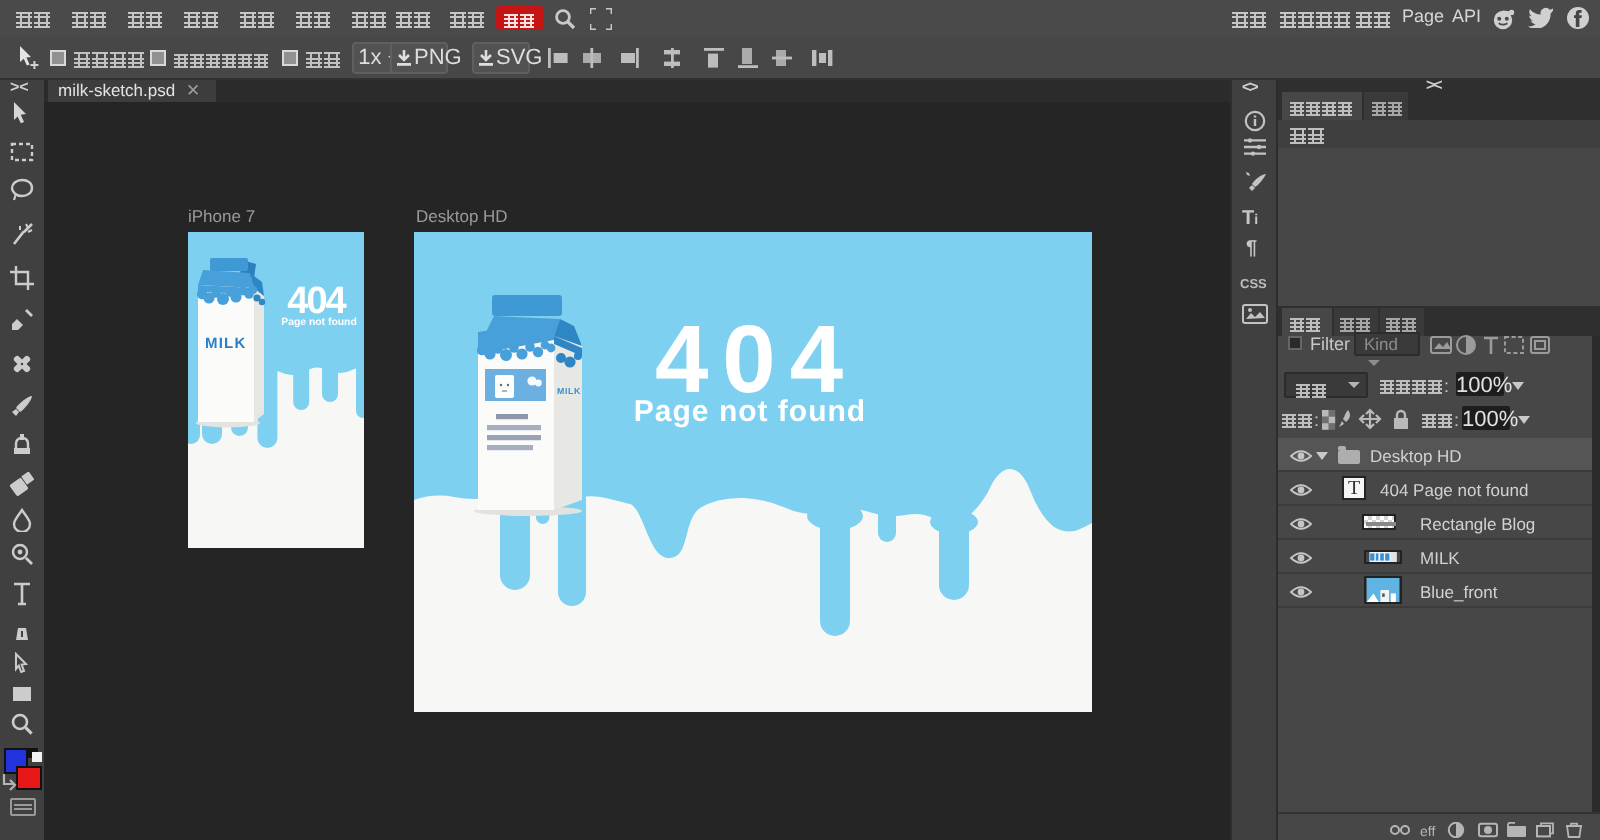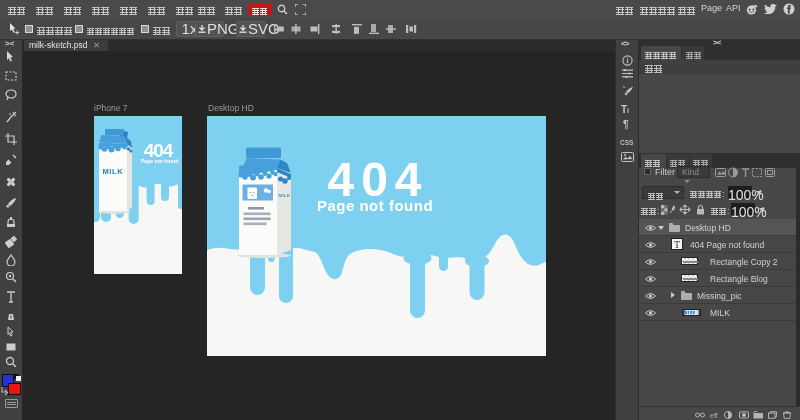--- a/index.html
+++ b/index.html
@@ -11,27 +11,27 @@
 background-position:0 0,0 2.5px,0 5px,0 7px,2px 0,5.5px 0;background-repeat:no-repeat;opacity:.88}
 .z7{width:7px;height:7px;background-size:7px 1px,7px 1px,7px 1px,7px 1px,1px 7px,1px 7px;background-position:0 0,0 2px,0 4px,0 6px,1.5px 0,4.5px 0}
 #menubar{left:0;top:0;width:800px;height:18px;background:#4a4a4a;color:#d6d6d6}
 .mi{position:absolute;top:4.5px;line-height:8px}
 #optbar{left:0;top:18px;width:800px;height:22px;background:#474747;border-bottom:1px solid #313131;color:#d2d2d2}
 #tabrow{left:22px;top:40px;width:593px;height:11px;background:#2b2b2b}
 #tab1{position:absolute;left:2px;top:0;width:84px;height:11px;background:#3d3d3d;color:#e3e3e3;font-size:8.5px;line-height:11px;padding-left:5px}
 #toolstrip{left:0;top:40px;width:22px;height:380px;background:#404040}
 #sidestrip{left:615px;top:40px;width:23px;height:380px;background:#404040;border-left:1px solid #2e2e2e}
 #rightpanel{left:638px;top:40px;width:162px;height:380px;background:#474747;border-left:1px solid #2c2c2c}
-.btn{position:absolute;background:#525252;border:1px solid #5f5f5f;border-radius:2px;color:#dedede;font-size:15px}
+.btn{position:absolute;background:#525252;border:1px solid #5f5f5f;border-radius:2px;color:#dedede;font-size:11px}
 .cb{position:absolute;width:8px;height:8px;background:#919191;border:1.5px solid #d9d9d9;top:7px}
 .lbl{position:absolute;top:7px;line-height:8px}
 svg{display:block}
 .dd{position:absolute;background:#3a3a3a;border:1px solid #2c2c2c;border-radius:1px;line-height:8px}
 .bl{line-height:8px}
-.vbox{position:absolute;background:#1d1d1d;color:#e0e0e0;font-size:14px;text-align:center;border-radius:1px}
+.vbox{position:absolute;background:#1d1d1d;color:#e0e0e0;font-size:11px;text-align:center;border-radius:1px}
 .tri-d{display:inline-block;width:0;height:0;border-left:3.5px solid transparent;border-right:3.5px solid transparent;border-top:4px solid #c9c9c9}
 .tri-r{display:inline-block;width:0;height:0;border-top:3.5px solid transparent;border-bottom:3.5px solid transparent;border-left:4px solid #c9c9c9}
 .lrow{position:relative;height:17px;border-bottom:1px solid #3b3b3b;color:#d8d8d8;font-size:9px}
 .eye{position:absolute;left:6px;top:5px}
 .fold{position:absolute;width:11px;height:7px;background:#aeaeae;border-radius:1px;top:6px}
 .fold:before{content:"";position:absolute;left:0;top:-2px;width:4px;height:2px;background:#aeaeae;border-radius:1px 1px 0 0}
 .lname{position:absolute;top:4px;white-space:nowrap;font-size:8.5px;color:#d2d2d2}
 .thumb{position:absolute;border:1px solid #222}
 .ck{background:repeating-conic-gradient(#d5d5d5 0 25%,#fff 0 50%) 0 0/4px 4px}
 </style></head><body>
@@ -403,57 +403,52 @@
         <span class="lname" style="left:51px">404 Page not found</span>
       </div>
 <div class="lrow">
 <svg class="eye" width="11" height="8" viewBox="0 0 11 8">
           <path d="M.5 4Q5.5 -.8 10.5 4Q5.5 8.8 .5 4Z" fill="none" stroke="#c5c5c5" stroke-width="1"></path>
           <circle cx="5.5" cy="4" r="1.7" fill="#c5c5c5"></circle>
         </svg>
 <span class="thumb ck" style="left:42px;top:4px;width:17px;height:8px">
           <i style="position:absolute;left:1px;top:3px;width:15px;height:2px;background:#888"></i>
         </span>
-        <span class="lname" style="left:71px">Rectangle Copy 2</span>
-      </div>
-<div class="lrow">
-<svg class="eye" width="11" height="8" viewBox="0 0 11 8">
-          <path d="M.5 4Q5.5 -.8 10.5 4Q5.5 8.8 .5 4Z" fill="none" stroke="#c5c5c5" stroke-width="1"></path>
-          <circle cx="5.5" cy="4" r="1.7" fill="#c5c5c5"></circle>
-        </svg>
-<span class="thumb ck" style="left:42px;top:4px;width:17px;height:8px">
-          <i style="position:absolute;left:1px;top:3px;width:15px;height:2px;background:#888"></i>
-        </span>
         <span class="lname" style="left:71px">Rectangle Blog</span>
-      </div>
-<div class="lrow">
-<svg class="eye" width="11" height="8" viewBox="0 0 11 8">
-          <path d="M.5 4Q5.5 -.8 10.5 4Q5.5 8.8 .5 4Z" fill="none" stroke="#c5c5c5" stroke-width="1"></path>
-          <circle cx="5.5" cy="4" r="1.7" fill="#c5c5c5"></circle>
-        </svg>
-<span class="tri-r" style="position:absolute;left:32px;top:5px"></span>
-        <span class="fold" style="left:42px"></span>
-        <span class="lname" style="left:58px">Missing_pic</span>
       </div>
 <div class="lrow">
 <svg class="eye" width="11" height="8" viewBox="0 0 11 8">
           <path d="M.5 4Q5.5 -.8 10.5 4Q5.5 8.8 .5 4Z" fill="none" stroke="#c5c5c5" stroke-width="1"></path>
           <circle cx="5.5" cy="4" r="1.7" fill="#c5c5c5"></circle>
         </svg>
 <svg class="thumb" style="left:43px;top:5px" width="19" height="7" viewBox="0 0 19 7">
           <rect width="19" height="7" fill="#f0f4f8"></rect>
           <g fill="#3c8fd4">
             <rect x="0.5" y="1" width="3" height="5"></rect>
             <rect x="4.5" y="1" width="1.8" height="5"></rect>
             <rect x="7.5" y="1" width="2.6" height="5"></rect>
             <rect x="11" y="1" width="3" height="5"></rect>
           </g>
           <rect x="15" y="0" width="4" height="7" fill="#dfe3e8"></rect>
         </svg>
         <span class="lname" style="left:71px">MILK</span>
+      </div>
+<div class="lrow">
+<svg class="eye" width="11" height="8" viewBox="0 0 11 8">
+          <path d="M.5 4Q5.5 -.8 10.5 4Q5.5 8.8 .5 4Z" fill="none" stroke="#c5c5c5" stroke-width="1"></path>
+          <circle cx="5.5" cy="4" r="1.7" fill="#c5c5c5"></circle>
+        </svg>
+<svg class="thumb" style="left:43px;top:1px" width="19" height="14" viewBox="0 0 19 14">
+          <rect width="19" height="14" fill="#5fb4e3"></rect>
+          <path d="M0 14l4-5 3 5z" fill="#fff"></path>
+          <rect x="8" y="7" width="5" height="7" fill="#f2f2f2"></rect>
+          <rect x="14" y="9" width="3" height="5" fill="#fff"></rect>
+          <rect x="9" y="9" width="1.5" height="2" fill="#555"></rect>
+        </svg>
+        <span class="lname" style="left:71px">Blue_front</span>
       </div>
 </div>
 <div class="abs" style="left:0;top:366px;width:162px;height:14px;background:#474747;border-top:1px solid #333">
 <svg class="abs" style="left:56px;top:4px" width="100" height="8" viewBox="0 0 100 8">
         <g stroke="#b5b5b5" fill="none" stroke-width="1">
           <circle cx="2.5" cy="4" r="2"></circle>
           <circle cx="7.5" cy="4" r="2"></circle>
           <circle cx="33" cy="4" r="3.6"></circle>
           <path d="M33 .4a3.6 3.6 0 0 1 0 7.2z" fill="#b5b5b5" stroke="none"></path>
           <rect x="44.5" y="0.9" width="9" height="6.2" rx="1"></rect>

